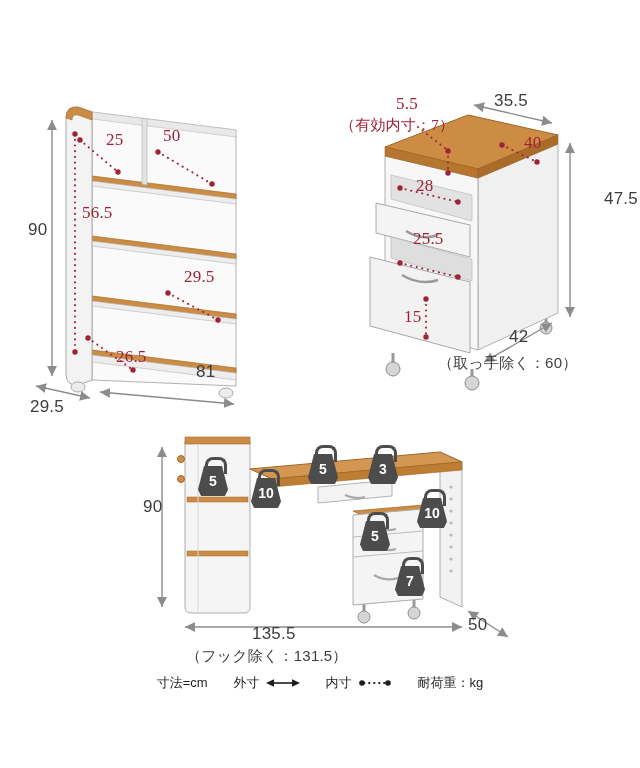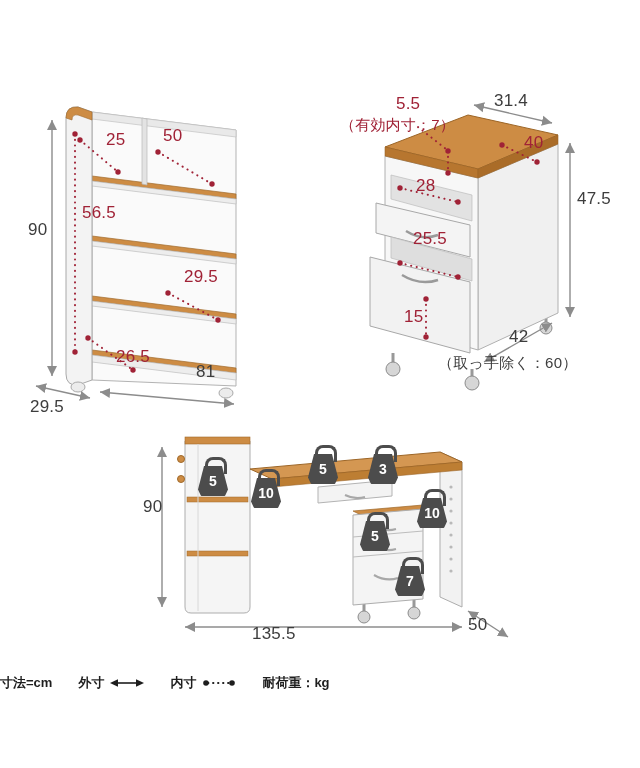--- a/index.html
+++ b/index.html
@@ -8,26 +8,26 @@
     background:#ffffff;
     font-family:"Liberation Sans","DejaVu Sans",sans-serif;
     position:relative; overflow:hidden;
   }
   #stage { position:absolute; left:0; top:0; width:640px; height:768px; }
   .art { position:absolute; }
   .dim {
     position:absolute; font-size:17px; color:#3d3d3d; white-space:nowrap;
     letter-spacing:0.2px;
   }
-  .dim.red { color:#a02236; }
+  .dim.red { color:#a02236;font-family:Liberation Serif, serif; }
   .note { font-size:15px; }
   .legend {
     position:absolute; left:0; right:0; top:674px;
-    display:flex; align-items:center; gap:26px;
-    font-size:13px; font-weight:bold; color:#1e1e1e;
+    display:flex; justify-content:center; align-items:center; gap:26px;
+    font-size:13px; font-weight:normal; color:#1e1e1e;
   }
   .legend .item { display:flex; align-items:center; gap:6px; }
   .weight { position:absolute; width:30px; height:30px; }
   .weight::before {
     content:""; position:absolute; top:-9px; left:7px; width:16px; height:14px;
     border:3.5px solid #4c4c4c; border-bottom:none; border-radius:8px 8px 0 0;
   }
   .weight .wbody {
     position:absolute; left:0; top:0; width:30px; height:30px;
     background:#4c4c4c; border-radius:4px;
@@ -198,31 +198,32 @@
   <div class="dim red" style="left:106px;top:130px">25</div>
   <div class="dim red" style="left:163px;top:126px">50</div>
   <div class="dim red" style="left:82px;top:203px">56.5</div>
   <div class="dim red" style="left:184px;top:267px">29.5</div>
   <div class="dim red" style="left:116px;top:347px">26.5</div>
   <div class="dim" style="left:196px;top:362px">81</div>
   <div class="dim" style="left:30px;top:397px">29.5</div>
 
   <div class="dim red" style="left:396px;top:94px">5.5</div>
   <div class="dim red note" style="left:340px;top:116px">（有効内寸：7）</div>
-  <div class="dim" style="left:494px;top:91px">31.4</div>
+  <div class="dim" style="left:494px;top:91px">35.5</div>
   <div class="dim red" style="left:524px;top:133px">40</div>
   <div class="dim red" style="left:416px;top:176px">28</div>
-  <div class="dim" style="left:577px;top:189px">47.5</div>
+  <div class="dim" style="left:604px;top:189px">47.5</div>
   <div class="dim red" style="left:413px;top:229px">25.5</div>
   <div class="dim red" style="left:404px;top:307px">15</div>
   <div class="dim" style="left:509px;top:327px">42</div>
   <div class="dim note" style="left:438px;top:354px">（取っ手除く：60）</div>
 
   <div class="dim" style="left:143px;top:497px">90</div>
   <div class="dim" style="left:252px;top:624px">135.5</div>
+  <div class="dim note" style="left:186px;top:647px">（フック除く：131.5）</div>
   <div class="dim" style="left:468px;top:615px">50</div>
 
   <div class="weight" style="left:198px;top:466px">
       <span class="wbody">5</span>
     </div>
   <div class="weight" style="left:251px;top:478px">
       <span class="wbody">10</span>
     </div>
   <div class="weight" style="left:308px;top:454px">
       <span class="wbody">5</span>

